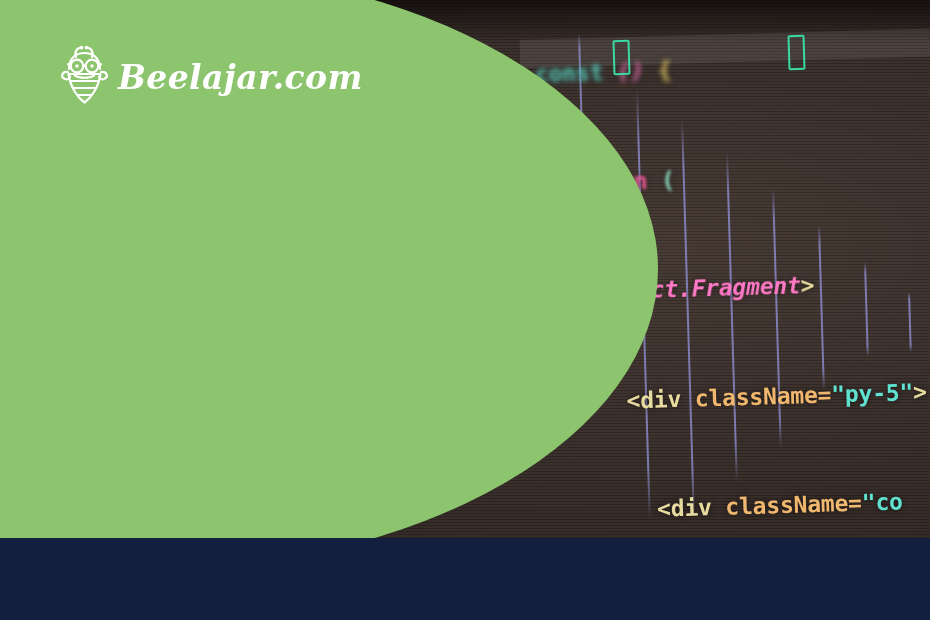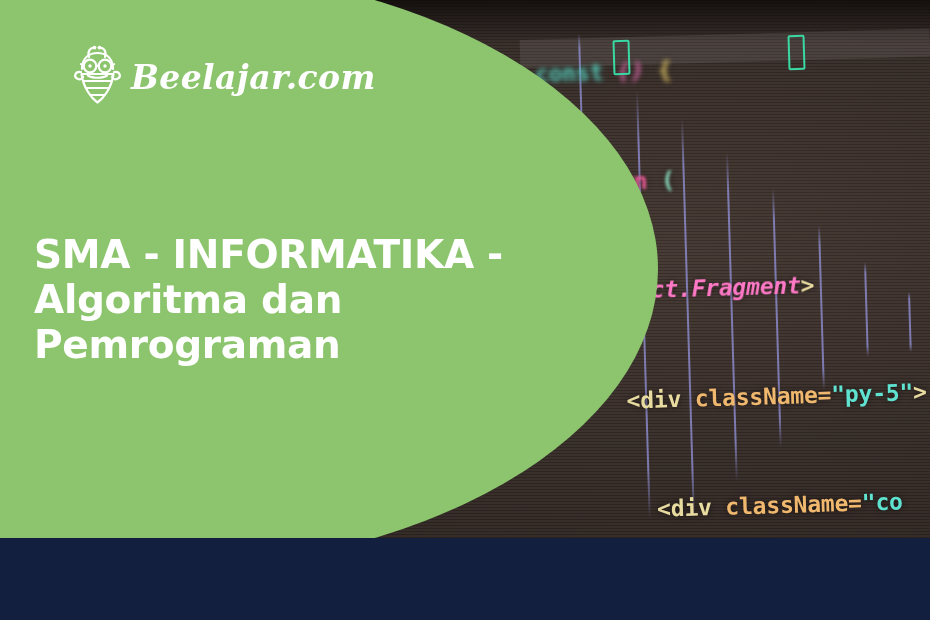--- a/index.html
+++ b/index.html
@@ -134,21 +134,21 @@
     left: 0;
     top: 0;
     width: 300px;
     height: 538px;
     background: #8cc56e;
   }
 
   
   .logo {
     position: absolute;
-    left: 69px;
+    left: 56px;
     top: 44px;
     display: flex;
     align-items: center;
     gap: 4px;
     justify-content: flex-end;
   }
   .logo-mark { width: 58px; height: 60px; display: block; }
   .logo-word {
     color: #ffffff;
     font-family: "DejaVu Serif", serif;
@@ -266,20 +266,19 @@
           <path d="M19 31.5 C23 34.5, 34 34.5, 38 31.5"></path>
 
           <path d="M14.2 37 L42.8 37"></path>
           <path d="M17.2 44 L39.8 44"></path>
           <path d="M21.5 51 L35.5 51"></path>
         </g>
       </svg>
       <span class="logo-word">Beelajar.com</span>
     </div>
 
-    <h1 class="headline">SMA - INFORMATIKA - Algoritma dan Pemrograman</h1>
 
   </div>
 
   <div class="footer-hairline"></div>
   <div class="footer-band"></div>
 
 </div>
 
 </body></html>

